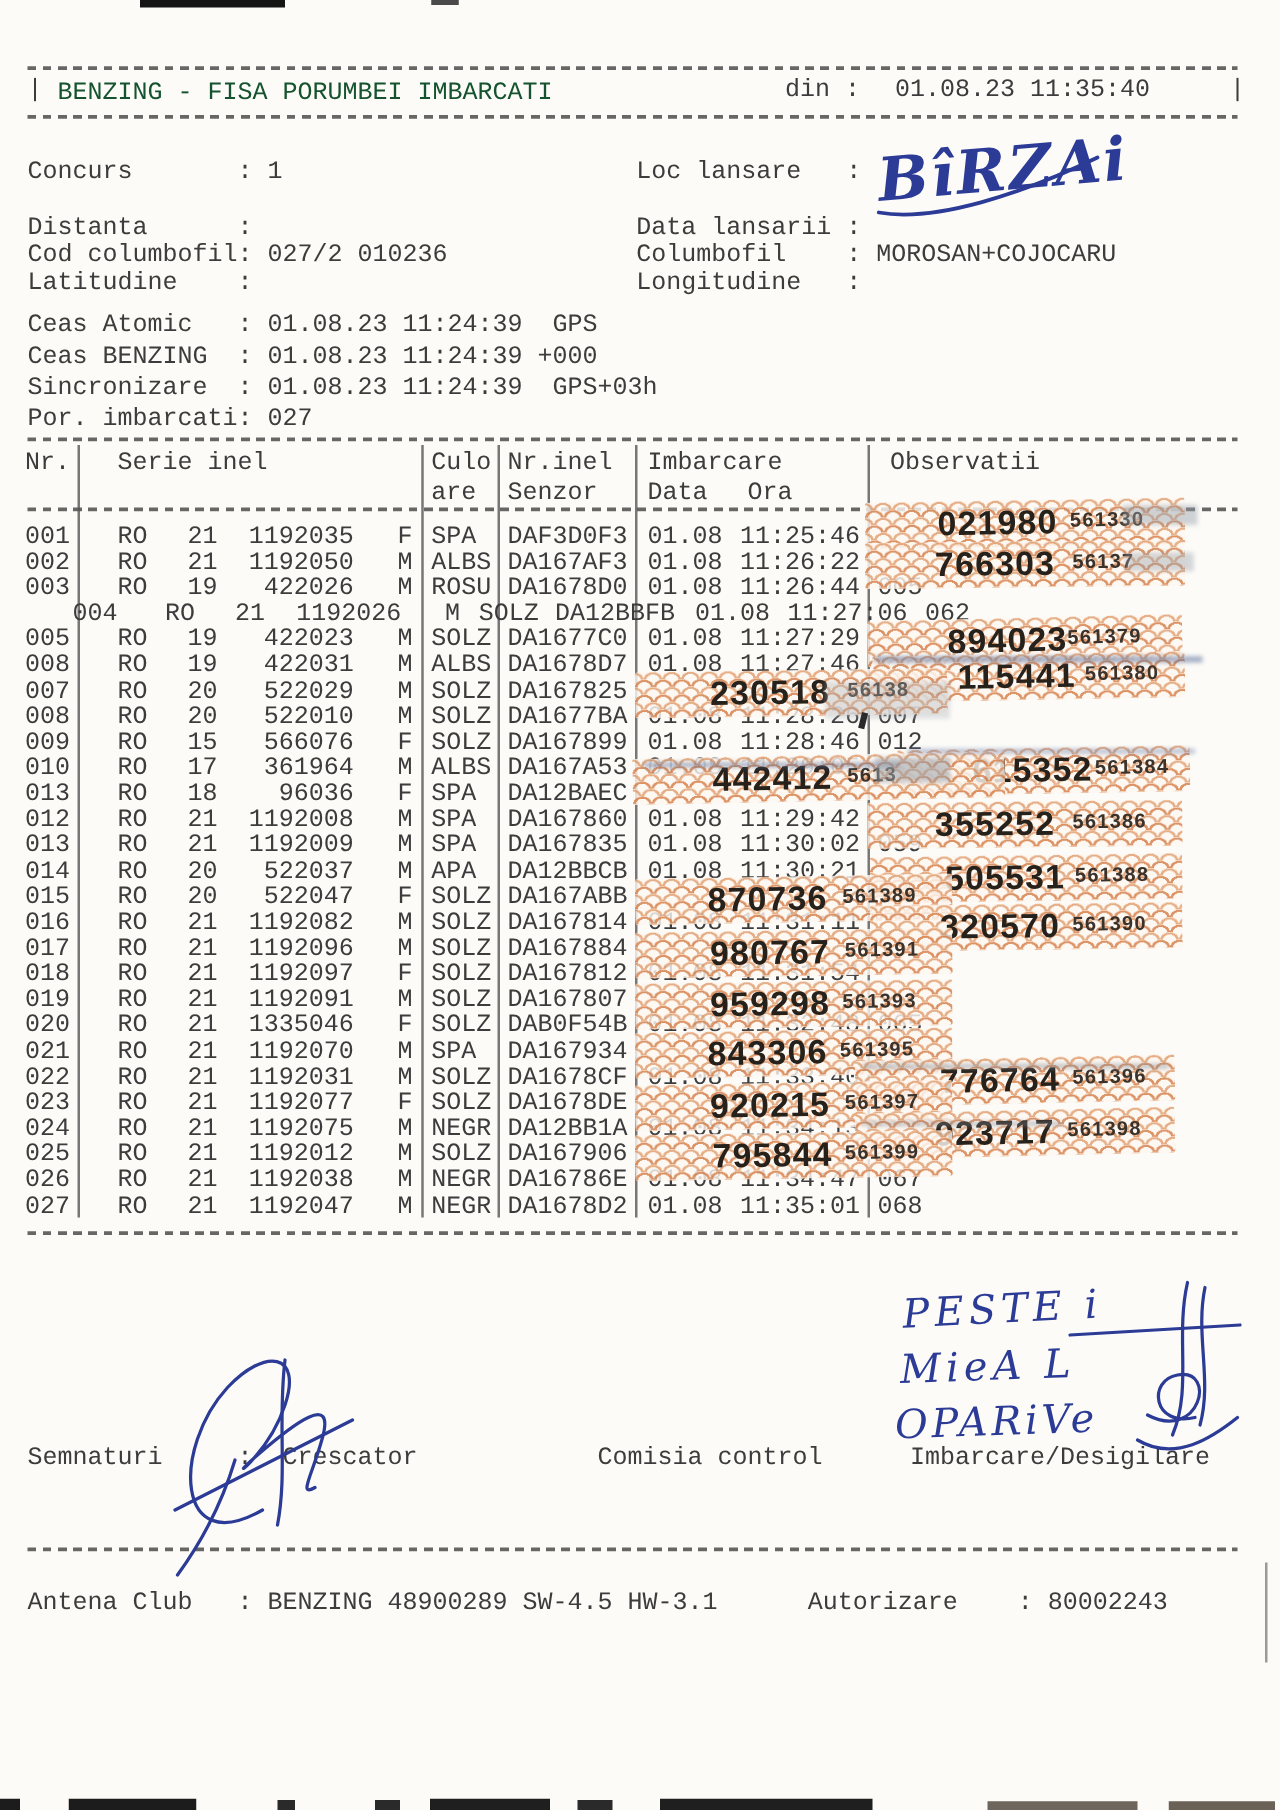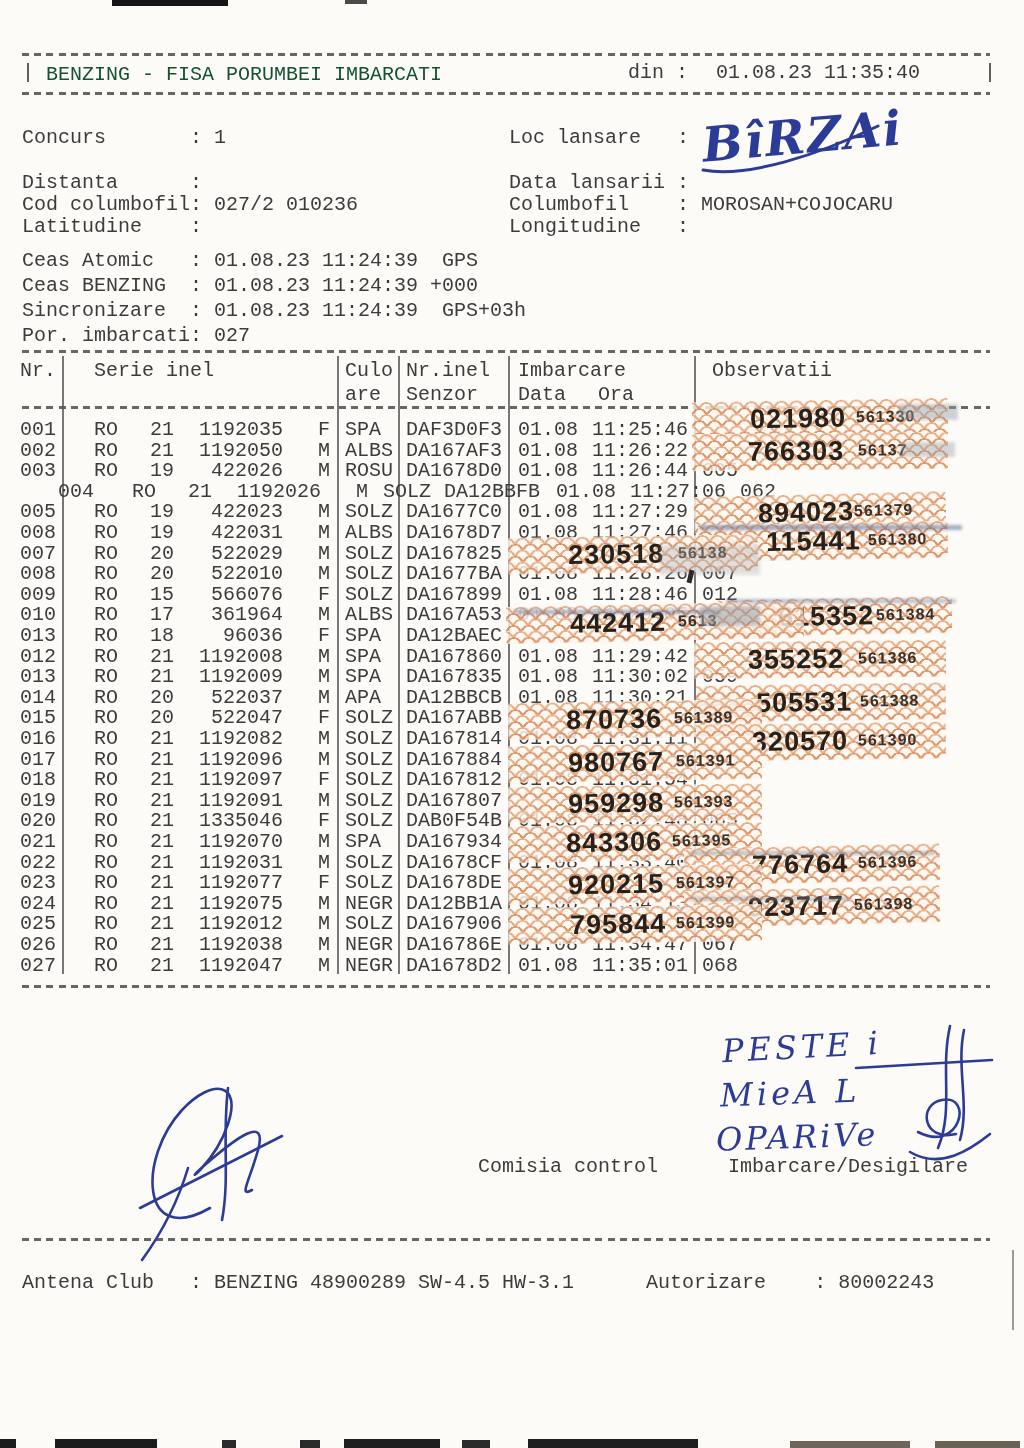--- a/index.html
+++ b/index.html
@@ -516,20 +516,21 @@
   <svg class="sig" style="left:852px;top:1020px;" width="145" height="155" viewBox="0 0 145 155">
     <g stroke="#2b3b96" stroke-width="2.6" fill="none" stroke-linecap="round">
       <path d="M4 48 L 140 40"></path>
       <path d="M98 6 C 88 50, 102 90, 86 128"></path>
       <path d="M66 112 C 108 134, 122 74, 90 80 C 66 84, 70 122, 104 114"></path>
       <path d="M58 132 C 88 150, 118 130, 138 114"></path>
       <path d="M112 10 C 104 48, 118 84, 108 120"></path>
     </g>
   </svg>
 
+  <div class="mono" style="left:22px;top:1156px;">Semnaturi     :  Crescator</div>
   <div class="mono" style="left:478px;top:1156px;">Comisia control</div>
   <div class="mono" style="left:728px;top:1156px;">Imbarcare/Desigilare</div>
 
   <div class="dash" style="top:1238px;"></div>
   <div class="mono" style="left:22px;top:1272px;">Antena Club   : BENZING 48900289 SW-4.5 HW-3.1      Autorizare    : 80002243</div>
   <div class="artifact" style="left:1012px;top:1250px;width:2px;height:80px;background:#9a9a9a;"></div>
 
   <div class="artifact" style="left:0;top:1439px;width:16px;height:9px;background:#1c1c1c;"></div>
   <div class="artifact" style="left:55px;top:1439px;width:102px;height:9px;background:#1c1c1c;"></div>
   <div class="artifact" style="left:222px;top:1440px;width:14px;height:8px;background:#2a2a2a;"></div>

